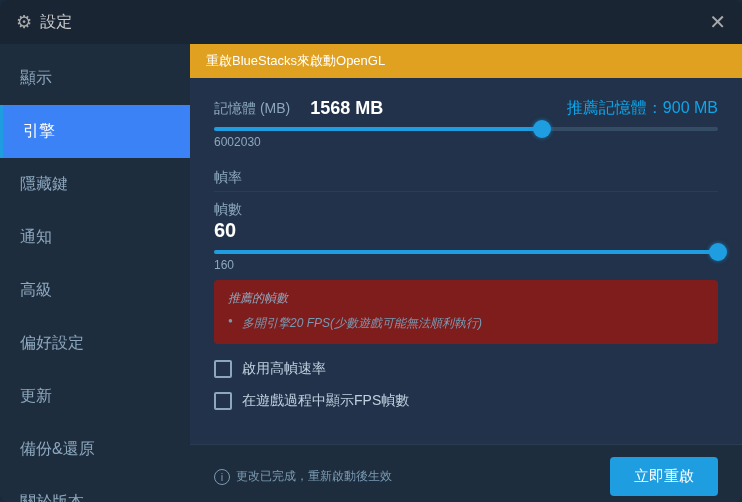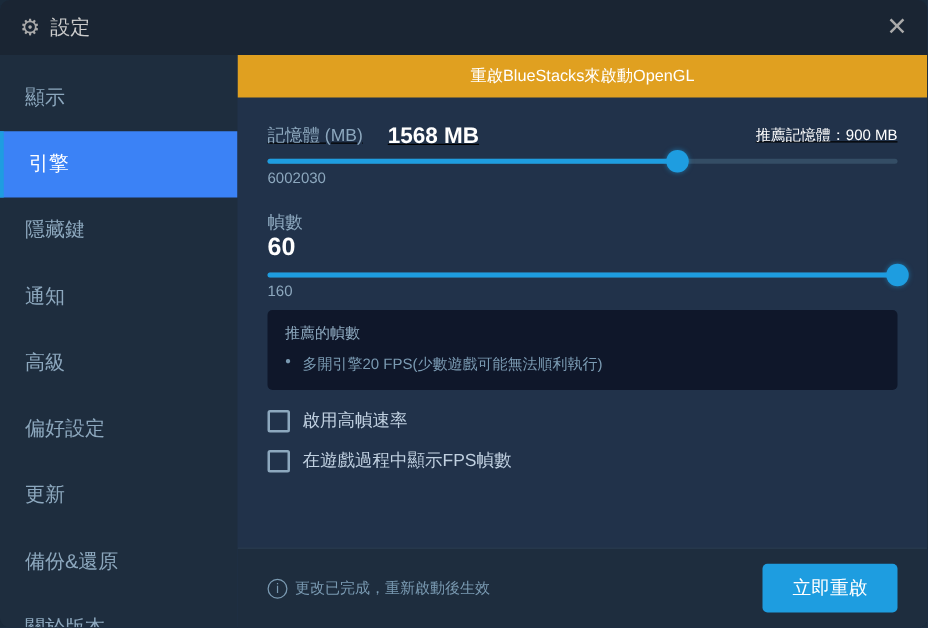--- a/index.html
+++ b/index.html
@@ -76,50 +76,48 @@
       background: #21324a;
       overflow-y: auto;
       display: flex;
       flex-direction: column;
     }
     .notice-bar {
       background: #e0a020;
       color: #fff;
       font-size: 13px;
       padding: 8px 16px;
-      text-align: center;
       flex-shrink: 0;
     }
     .settings-content {
       padding: 20px 24px;
       flex: 1;
     }
     .setting-row {
       margin-bottom: 20px;
     }
     .memory-header {
       display: flex;
       justify-content: flex-start;
       align-items: center;
       margin-bottom: 4px;
-      text-decoration: underline;
     }
     .memory-label {
       color: #8da8be;
       font-size: 14px;
     }
     .memory-value {
       color: #fff;
       font-size: 18px;
       font-weight: bold;
       margin-left: 20px;
     }
     .memory-recommended {
-      color: #ffffff;
-      font-size: 12px;
+      color: #0ea5e9;
+      font-size: 16px;
       margin-left: auto;
     }
     .slider-container {
       position: relative;
       width: 100%;
       margin: 8px 0 4px 0;
     }
     .slider-track {
       width: 100%;
       height: 4px;
@@ -153,24 +151,25 @@
     .fps-section {
       margin-bottom: 16px;
     }
     .fps-value {
       color: #fff;
       font-size: 20px;
       font-weight: bold;
       margin-bottom: 4px;
     }
     .fps-note {
-      background: #0f172a;
+      background: #7f1d1d;
       border-radius: 4px;
       padding: 10px 14px;
       margin-top: 8px;
+      font-style: italic;
     }
     .fps-note-title {
       color: #8da8be;
       font-size: 12px;
       margin-bottom: 6px;
     }
     .fps-note ul {
       list-style: none;
       padding: 0;
     }
@@ -312,20 +311,23 @@
               <div class="slider-fill" style="width: 65%"></div>
               <div class="slider-thumb" style="left: 65%"></div>
             </div>
           </div>
           <div class="slider-range">
             <span>600</span>
             <span>2030</span>
           </div>
         </div>
 
+        <div class="divider-section">
+          <span>幀率</span>
+        </div>
 
         <div class="fps-section">
           <div class="fps-label">
             <span style="color:#8da8be; font-size:14px;">幀數</span>
           </div>
           <div class="fps-value">60</div>
           <div class="slider-container">
             <div class="slider-track">
               <div class="slider-fill" style="width: 100%"></div>
               <div class="slider-thumb" style="left: 100%"></div>

